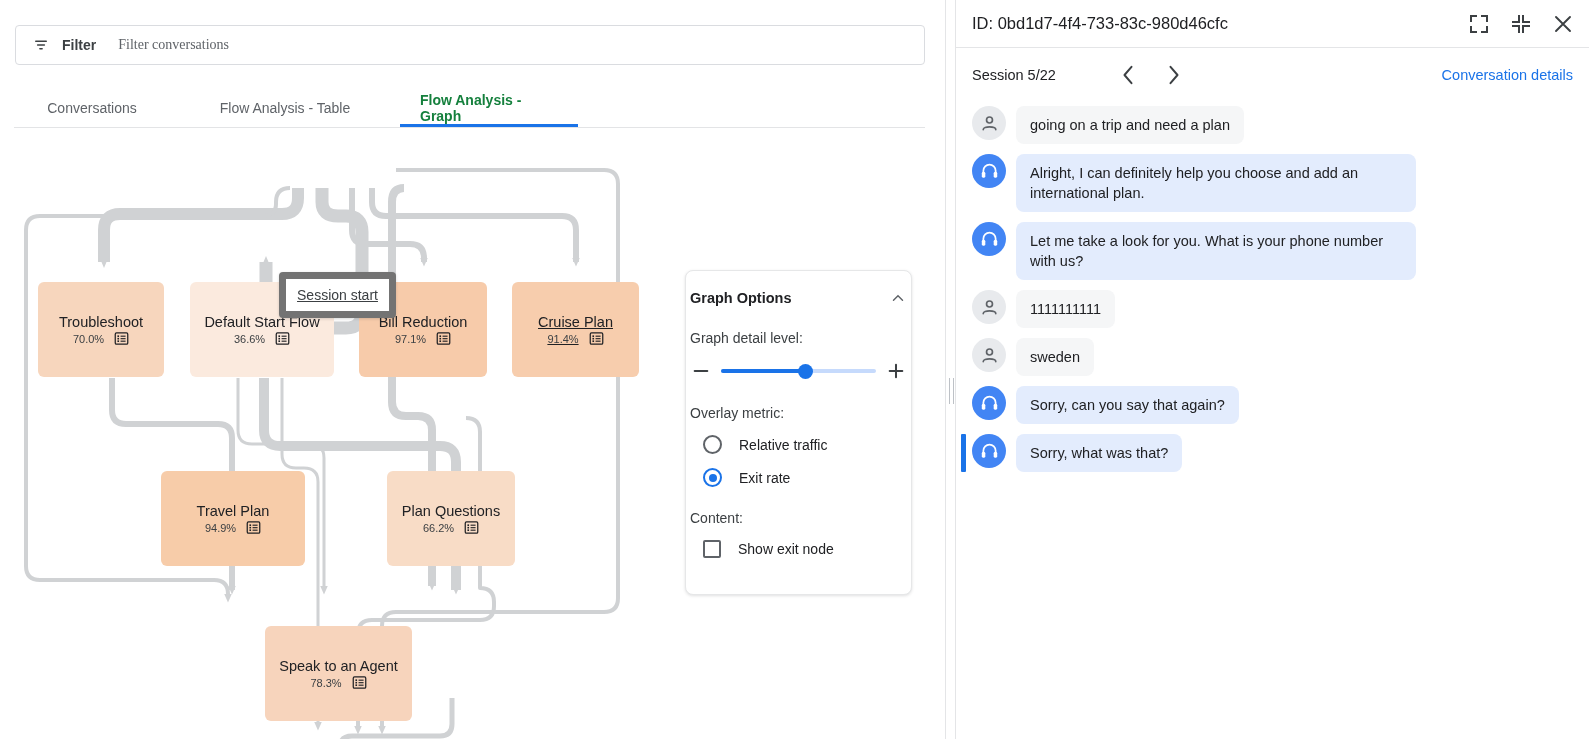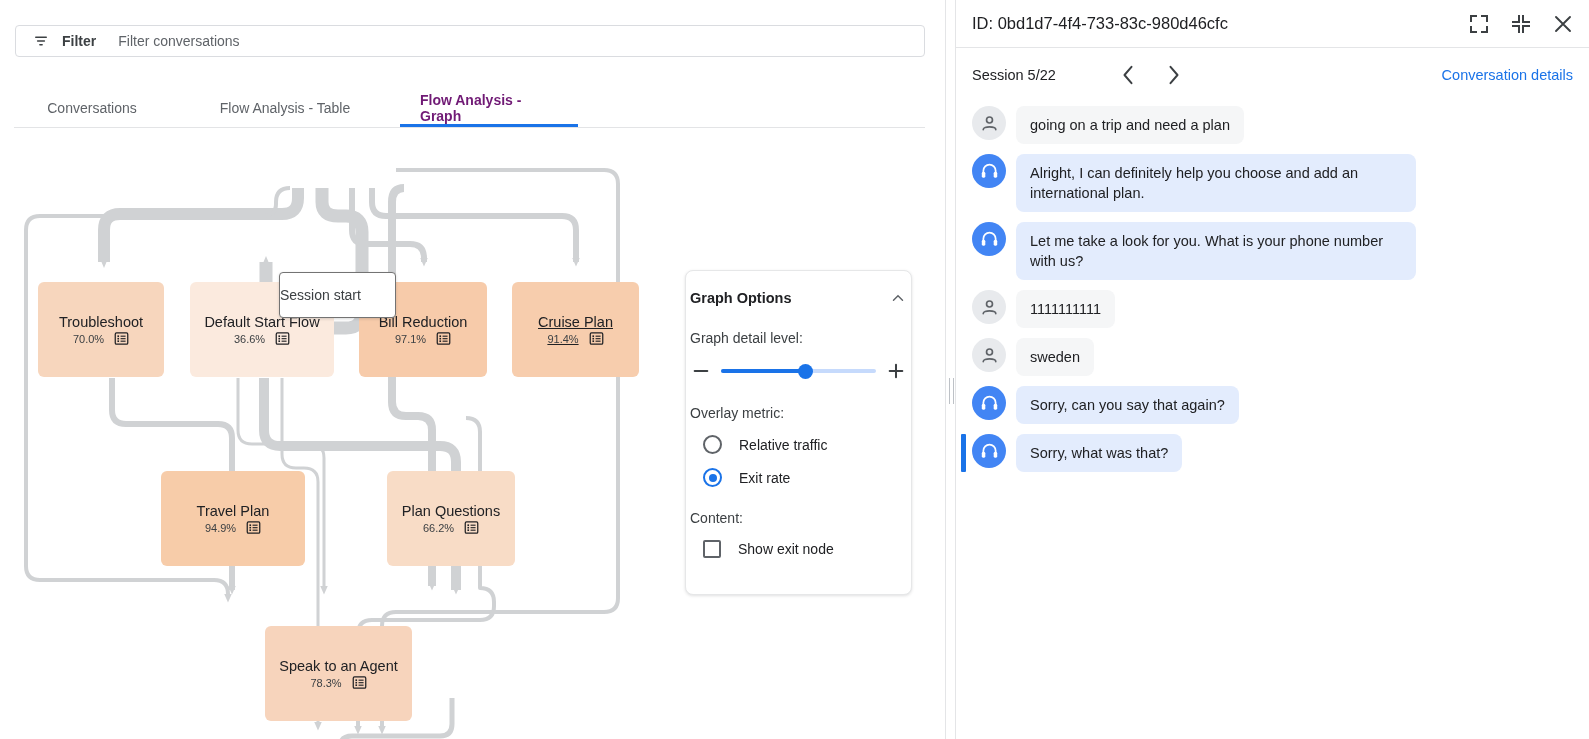--- a/index.html
+++ b/index.html
@@ -18,49 +18,49 @@
     position: relative;
     width: 945px; height: 739px;
     background: #ffffff;
     flex: 0 0 945px;
     overflow: hidden;
   }
 
   
   .filter-bar {
     position: absolute; left: 15px; top: 25px;
-    width: 910px; height: 32px;
+    width: 910px; height: 40px;
     border: 1px solid #dadce0; border-radius: 4px;
     background: #fff;
     display: flex; align-items: center;
     padding: 0 16px;
   }
   .filter-icon { width: 18px; height: 18px; margin-right: 12px; flex: 0 0 18px; }
   .filter-label { font-size: 14px; font-weight: 700; color: #3c4043; margin-right: 22px; }
   .filter-input {
     border: none; outline: none; font-size: 14px; color: #5f6368;
-    font-family: Liberation Sans, sans-serif;
+    font-family: Liberation Serif, serif;
     background: transparent; flex: 1; padding: 0;
   }
   .filter-input::placeholder { color: #5f6368; }
 
   
   .tabs {
     position: absolute; left: 14px; top: 88px;
     width: 911px; height: 40px;
     display: flex; align-items: flex-start;
     border-bottom: 1px solid #e3e4e6;
   }
   .tab {
     position: relative;
     height: 39px; display: flex; align-items: center; justify-content: center;
     font-size: 14px; color: #5f6368; cursor: pointer;
     padding: 0 20px;
   }
-  .tab.active { color: #701a75; font-weight: 700; }
+  .tab.active { color: #15803d; font-weight: 700; }
   .tab.active::after {
     content: ""; position: absolute; left: 0; right: 0; bottom: 0;
     height: 3px; background: #1a73e8;
   }
   .tab-0 { width: 156px; }
   .tab-1 { width: 182px; margin-left: 24px;}
   .tab-2 { width: 178px; margin-left: 24px;}
 
   
   .graph-canvas {
@@ -79,25 +79,26 @@
     user-select: none;
   }
   .gnode .n-title { font-size: 14.5px; color: #202124; line-height: 18px; }
   .gnode .n-meta { display: flex; align-items: center; gap: 10px; }
   .gnode .n-pct { font-size: 11px; color: #3c4043; }
   .gnode .n-icon { width: 15px; height: 15px; display: block; }
 
   .session-start {
     position: absolute;
     left: 279px; top: 142px; width: 117px; height: 46px;
-    background: #fff; border: 1px solid #737373; border-radius: 4px;
+    background: #fff; border: 7px solid #737373; border-radius: 4px;
     box-shadow: 0 1px 3px rgba(60,64,67,.20);
-    display: flex; align-items: center; justify-content: flex-start;
+    display: flex; align-items: center; justify-content: center;
     font-size: 14px; color: #3c4043;
     z-index: 5;
+    text-decoration: underline;
   }
 
   
   .graph-options {
     position: absolute; left: 685px; top: 140px;
     width: 227px; height: 325px;
     background: #fff;
     border: 1px solid #e6e7e8; border-radius: 8px;
     box-shadow: 0 1px 3px rgba(60,64,67,.16);
     padding: 18px 4px;

